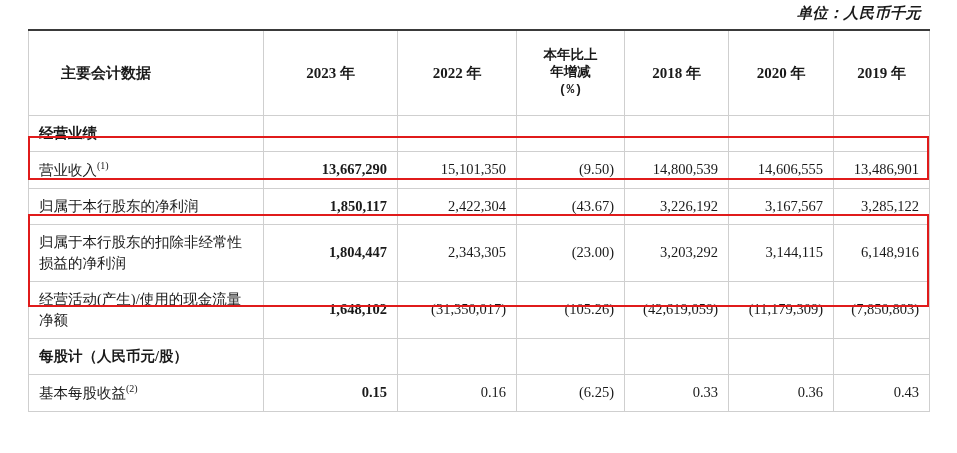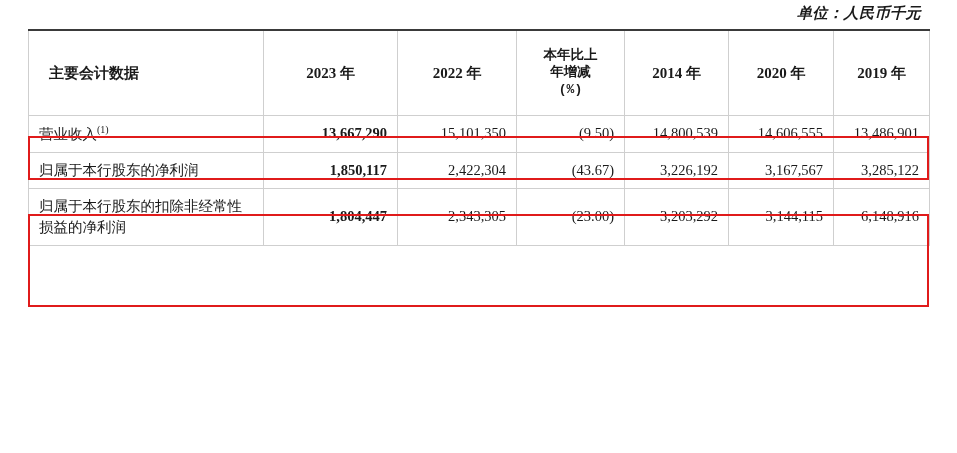--- a/index.html
+++ b/index.html
@@ -55,21 +55,21 @@
     border-top: 2px solid #3a3a3a;
     border-bottom: 1px solid #cfcfcf;
     height: 70px;
     font-weight: bold;
     text-align: center;
     font-size: 15px;
     line-height: 1.25;
   }
   table.fin thead th.head-label {
     text-align: left;
-    padding-left: 20px;
+    padding-left: 32px;
   }
   table.fin thead th.head-pct {
     font-size: 13.5px;
     font-family: Liberation Mono, monospace;
   }
   .pct-line { display: block; }
   .pct-line.small { font-size: 13px; }
 
   td.label {
     text-align: left;
@@ -125,27 +125,36 @@
     <thead>
       <tr>
         <th class="head-label">主要会计数据</th>
         <th>2023 年</th>
         <th>2022 年</th>
         <th class="head-pct">
           <span class="pct-line">本年比上</span>
           <span class="pct-line">年增减</span>
           <span class="pct-line small">(%)</span>
         </th>
-        <th>2014 年</th>
+        <th>2018 年</th>
         <th>2020 年</th>
         <th>2019 年</th>
       </tr>
     </thead>
     <tbody>
 
+      <tr class="section">
+        <td class="label">经营业绩</td>
+        <td class="num first-num"></td>
+        <td class="num"></td>
+        <td class="num"></td>
+        <td class="num"></td>
+        <td class="num"></td>
+        <td class="num"></td>
+      </tr>
 
       <tr>
         <td class="label"><span>营业收入</span><span class="sup">(1)</span></td>
         <td class="num first-num">13,667,290</td>
         <td class="num">15,101,350</td>
         <td class="num">(9.50)</td>
         <td class="num">14,800,539</td>
         <td class="num">14,606,555</td>
         <td class="num">13,486,901</td>
       </tr>
@@ -164,21 +173,48 @@
       <tr>
         <td class="label">归属于本行股东的扣除非经常性损益的净利润</td>
         <td class="num first-num">1,804,447</td>
         <td class="num">2,343,305</td>
         <td class="num">(23.00)</td>
         <td class="num">3,203,292</td>
         <td class="num">3,144,115</td>
         <td class="num">6,148,916</td>
       </tr>
 
-
-
+      <tr>
+        <td class="label">经营活动(产生)/使用的现金流量净额</td>
+        <td class="num first-num">1,648,102</td>
+        <td class="num">(31,350,017)</td>
+        <td class="num">(105.26)</td>
+        <td class="num">(42,619,059)</td>
+        <td class="num">(11,179,309)</td>
+        <td class="num">(7,850,803)</td>
+      </tr>
+
+      <tr class="section">
+        <td class="label">每股计（人民币元/股）</td>
+        <td class="num first-num"></td>
+        <td class="num"></td>
+        <td class="num"></td>
+        <td class="num"></td>
+        <td class="num"></td>
+        <td class="num"></td>
+      </tr>
+
+      <tr>
+        <td class="label"><span>基本每股收益</span><span class="sup">(2)</span></td>
+        <td class="num first-num">0.15</td>
+        <td class="num">0.16</td>
+        <td class="num">(6.25)</td>
+        <td class="num">0.33</td>
+        <td class="num">0.36</td>
+        <td class="num">0.43</td>
+      </tr>
     </tbody>
   </table>
 
   <div class="hl" id="hl-revenue"></div>
   <div class="hl" id="hl-netprofit"></div>
 
 </div>
 
 </body></html>

